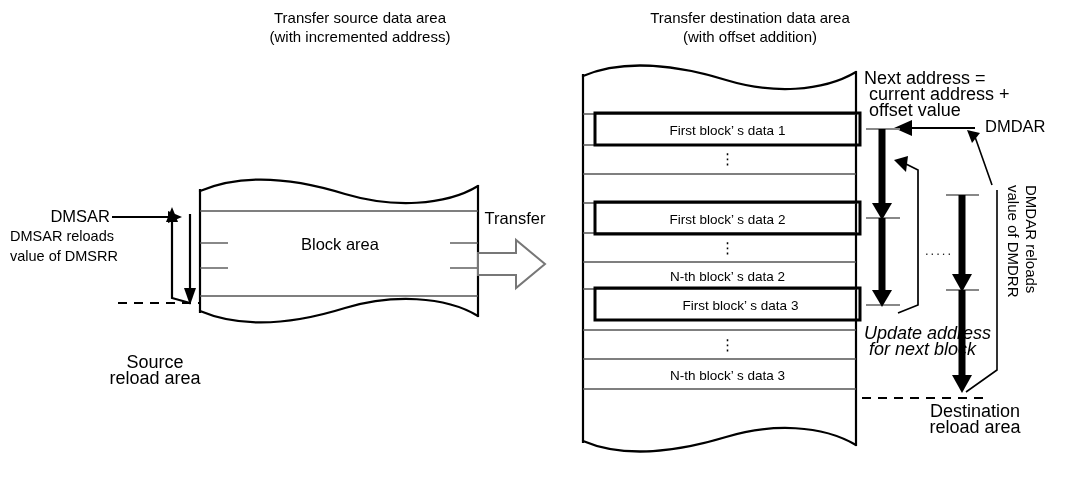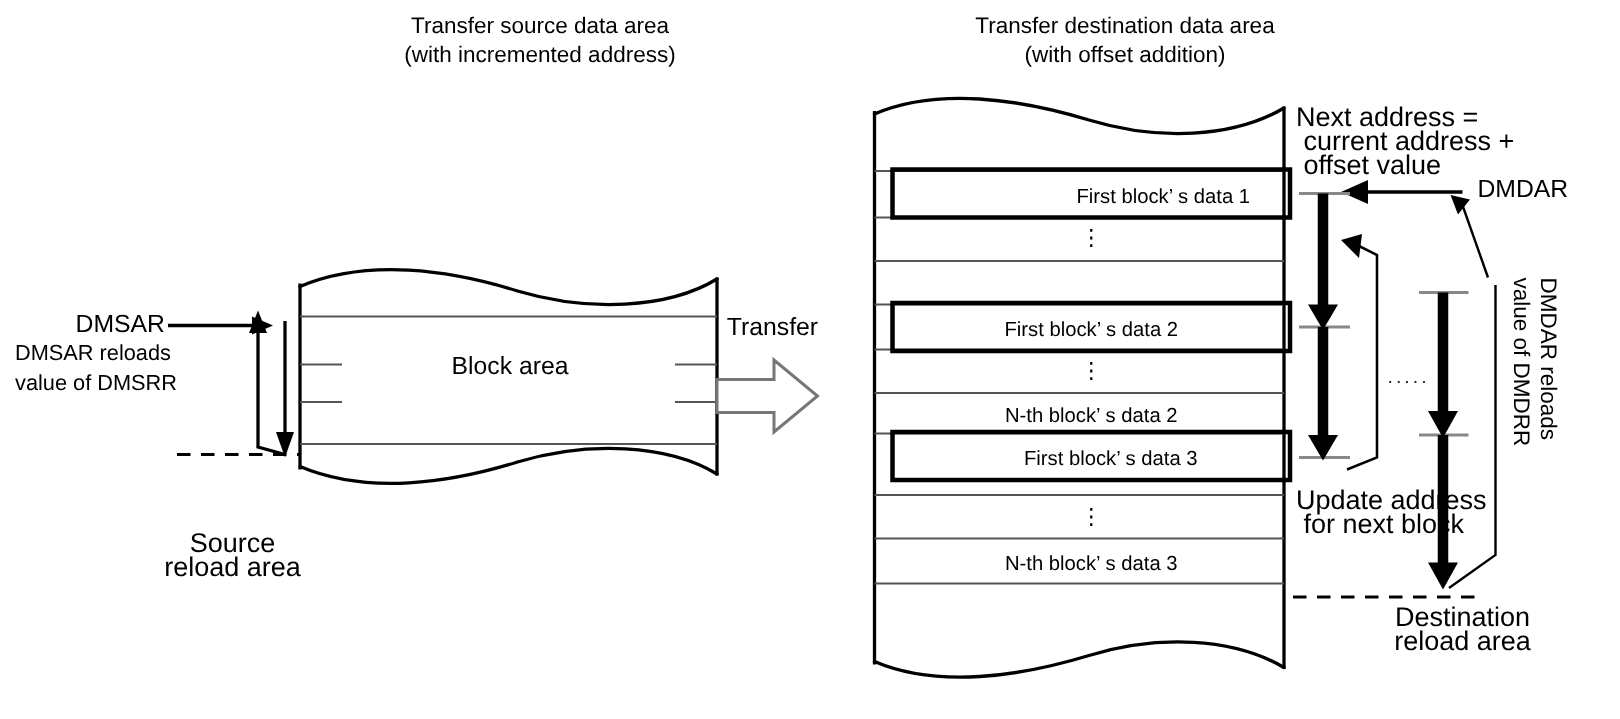--- a/index.html
+++ b/index.html
@@ -154,34 +154,34 @@
   <div class="lbl" style="left:10px;top:228px;width:180px;">DMSAR reloads</div>
 
   <div class="lbl" style="left:10px;top:248px;width:180px;">value of DMSRR</div>
 
   <div class="lbl small c" style="left:100px;top:308px;width:110px;margin-top:46px;">Source<br>reload&nbsp;area</div>
 
   <div class="lbl big c" style="left:260px;top:236px;width:160px;">Block area</div>
 
   <div class="lbl big c" style="left:470px;top:210px;width:90px;"><span>Transfer</span></div>
 
-  <div class="lbl rowtxt" style="left:595px;top:122px;width:265px;margin-left:48px;">First block’ s data 1</div>
+  <div class="lbl rowtxt" style="left:595px;top:122px;width:265px;">First block’ s data 1</div>
   <div class="lbl rowtxt" style="left:595px;top:150px;width:265px;font-size:15px;">⋮</div>
   <div class="lbl rowtxt" style="left:595px;top:211px;width:265px;">First block’ s data 2</div>
   <div class="lbl rowtxt" style="left:595px;top:239px;width:265px;font-size:15px;">⋮</div>
   <div class="lbl rowtxt" style="left:595px;top:268px;width:265px;">N-th block’ s data 2</div>
   <div class="lbl rowtxt" style="left:595px;top:297px;width:291px;">First block’ s data 3</div>
   <div class="lbl rowtxt" style="left:595px;top:336px;width:265px;font-size:15px;">⋮</div>
   <div class="lbl rowtxt" style="left:595px;top:367px;width:265px;">N-th block’ s data 3</div>
 
   <div class="lbl small" style="left:864px;top:70px;width:170px;">Next&nbsp;address&nbsp;=<br>&nbsp;current&nbsp;address&nbsp;+<br>&nbsp;offset&nbsp;value</div>
 
   <div class="lbl big" style="left:985px;top:118px;width:110px;">DMDAR</div>
 
   <div class="dots" style="left:925px;top:243px;">.....</div>
 
-  <div class="lbl small" style="left:864px;top:325px;width:150px;">Update&nbsp;address<br>&nbsp;for&nbsp;next&nbsp;block</div>
+  <div class="lbl small" style="left:864px;top:325px;width:150px;font-style:italic;">Update&nbsp;address<br>&nbsp;for&nbsp;next&nbsp;block</div>
 
   <div class="lbl small c" style="left:905px;top:403px;width:140px;">Destination<br>reload&nbsp;area</div>
 
   <div class="vert" style="left:1040px;top:185px;">DMDAR&nbsp;reloads<br>value&nbsp;of&nbsp;DMDRR</div>
 
 </div>
 
 </body></html>

